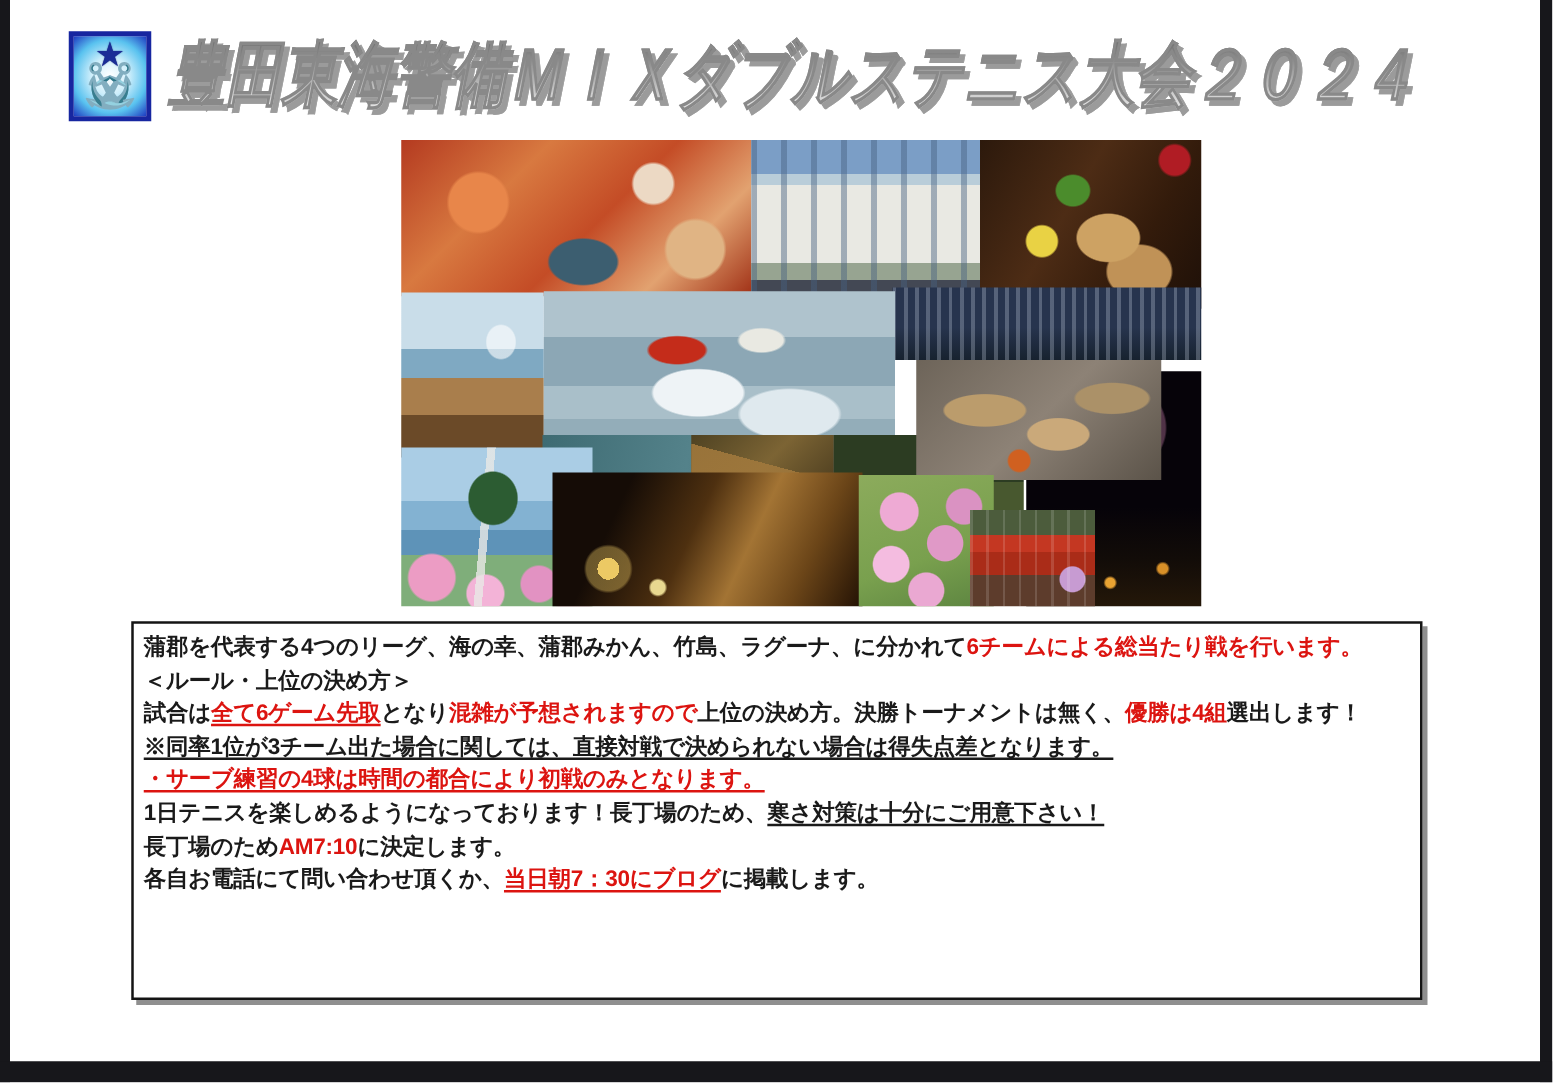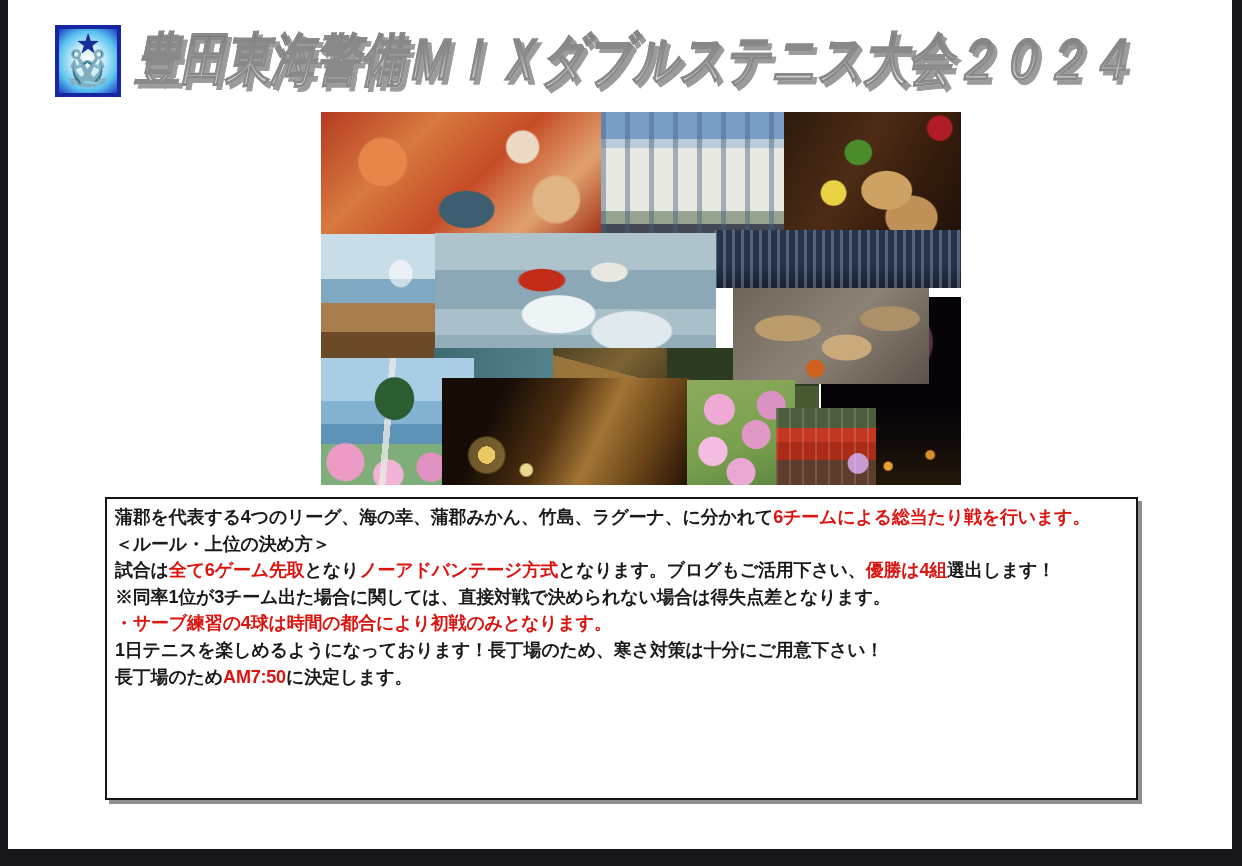--- a/index.html
+++ b/index.html
@@ -139,21 +139,21 @@
     position:absolute;left:105px;top:497px;width:1033px;height:303px;
     box-sizing:border-box;border:2px solid #141414;background:#ffffff;
     box-shadow:4px 4px 0 #8f8f8f;
     padding:5px 0 0 8px;
   }
   .notice .line{
     white-space:nowrap;line-height:26.6px;font-size:18px;font-weight:bold;
     color:#1a1a1a;letter-spacing:-0.2px;
   }
   .notice .seg-red{color:#dc1410;}
-  .notice .seg-u{text-decoration-thickness:2px;text-underline-offset:3px;}
+  .notice .seg-u{text-decoration:underline;text-decoration-thickness:2px;text-underline-offset:3px;}
 </style>
 </head>
 <body>
 
 <div class="page">
 
   <div class="edge edge-left"></div>
   <div class="edge edge-right"></div>
   <div class="edge edge-bottom"></div>
 
@@ -182,20 +182,21 @@
       <div class="tile t-forest-bridge" title="wooden bridge in forest"></div>
       <div class="tile t-shrine-garden" title="shrine garden with lantern"></div>
       <div class="tile t-wooden-bath-night" title="wooden bath house at night"></div>
       <div class="tile t-hydrangea-field" title="hydrangea flower field"></div>
       <div class="tile t-red-bridge" title="red bridge with hydrangea"></div>
     </div>
 
   <div class="notice" id="notice">
       <div class="line"><span class="">蒲郡を代表する4つのリーグ、海の幸、蒲郡みかん、竹島、ラグーナ、に分かれて</span><span class="seg-red ">6チームによる総当たり戦を行います。</span></div>
       <div class="line"><span class="">＜ルール・上位の決め方＞</span></div>
-      <div class="line"><span class="">試合は</span><span class="seg-red seg-u">全て6ゲーム先取</span><span class="">となり</span><span class="seg-red ">ノーアドバンテージ方式</span><span class="">となります。ブログもご活用下さい、</span><span class="seg-red ">優勝は4組</span><span class="">選出します！</span></div>
+      <div class="line"><span class="">試合は</span><span class="seg-red seg-u">全て6ゲーム先取</span><span class="">となり</span><span class="seg-red ">混雑が予想されますので</span><span class="">上位の決め方。決勝トーナメントは無く、</span><span class="seg-red ">優勝は4組</span><span class="">選出します！</span></div>
       <div class="line"><span class="seg-u">※同率1位が3チーム出た場合に関しては、直接対戦で決められない場合は得失点差となります。</span></div>
       <div class="line"><span class="seg-red seg-u">・サーブ練習の4球は時間の都合により初戦のみとなります。</span></div>
       <div class="line"><span class="">1日テニスを楽しめるようになっております！長丁場のため、</span><span class="seg-u">寒さ対策は十分にご用意下さい！</span></div>
-      <div class="line"><span class="">長丁場のため</span><span class="seg-red ">AM7:50</span><span class="">に決定します。</span></div>
+      <div class="line"><span class="">長丁場のため</span><span class="seg-red ">AM7:10</span><span class="">に決定します。</span></div>
+      <div class="line"><span class="">各自お電話にて問い合わせ頂くか、</span><span class="seg-red seg-u">当日朝7：30にブログ</span><span class="">に掲載します。</span></div>
     </div>
 
 </div>
 
 </body></html>

